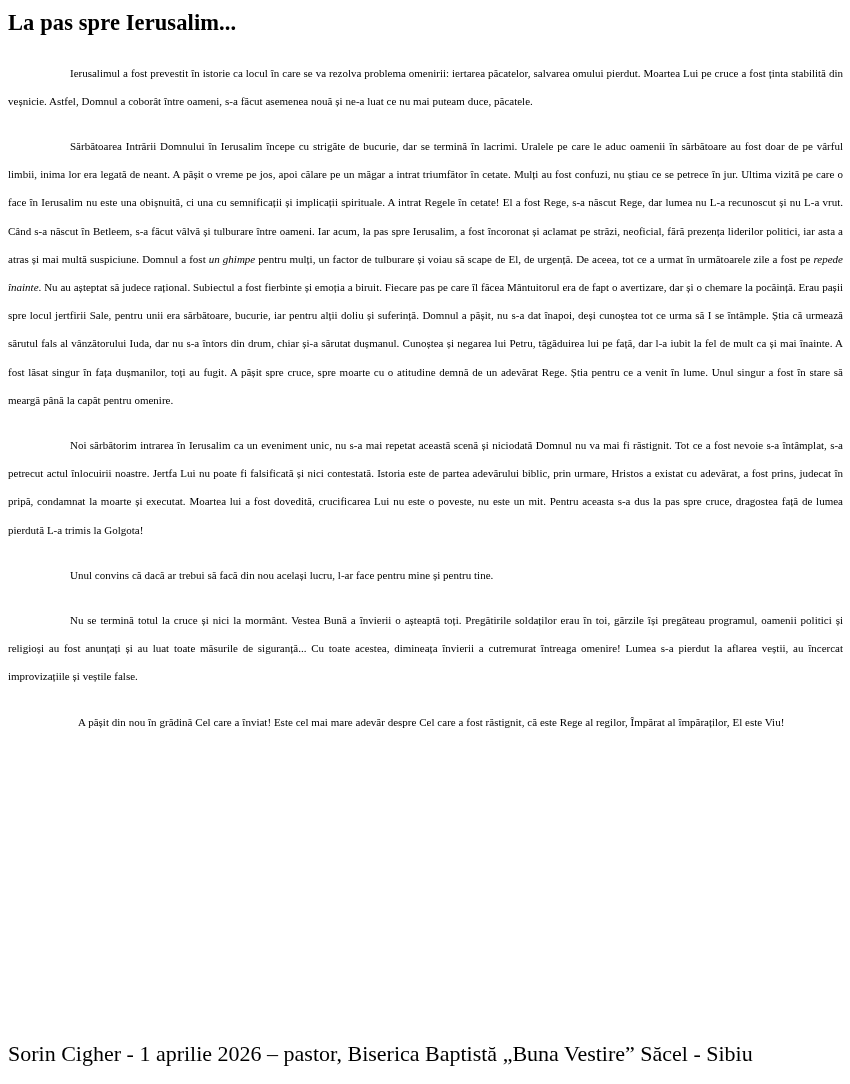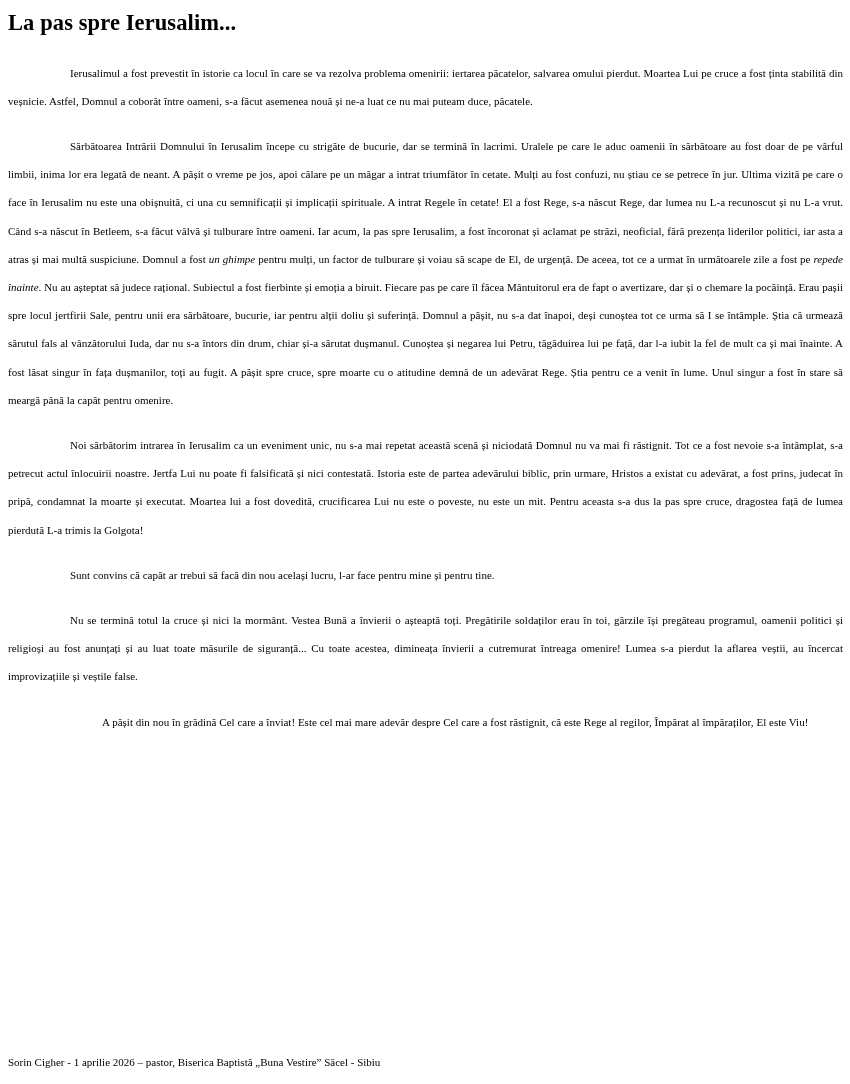--- a/index.html
+++ b/index.html
@@ -39,52 +39,51 @@
     margin: 0 0 17px 0;
     text-indent: 62px;
     word-spacing: 0.1px;
     hyphens: none;
   }
   .para.indent-wide {
     text-indent: 70px;
   }
   .para:last-of-type {
     margin-bottom: 0;
-    margin-left: 24px;
   }
   .para i {
     font-style: italic;
     margin-top: 20px;
   }
   .signature {
     position: absolute;
     left: 8px;
     bottom: 14px;
-    font-size: 11px;
+    font-size: 22px;
     line-height: 1.4;
     text-align: left;
     white-space: pre;
   }
 </style>
 </head>
 <body>
 
 <div class="page">
 
   <h1 class="doc-title">La pas spre Ierusalim...</h1>
 
   <p class="para">Ierusalimul a fost prevestit în istorie ca locul în care se va rezolva problema omenirii: iertarea păcatelor, salvarea omului pierdut. Moartea Lui pe cruce a fost ținta stabilită din veșnicie. Astfel, Domnul a coborât între oameni, s-a făcut asemenea nouă și ne-a luat ce nu mai puteam duce, păcatele.</p>
 
   <p class="para">
     <span>Sărbătoarea Intrării Domnului în Ierusalim începe cu strigăte de bucurie, dar se termină în lacrimi. Uralele pe care le aduc oamenii în sărbătoare au fost doar de pe vârful limbii, inima lor era legată de neant. A pășit o vreme pe jos, apoi călare pe un măgar a intrat triumfător în cetate. Mulți au fost confuzi, nu știau ce se petrece în jur. Ultima vizită pe care o face în Ierusalim nu este una obișnuită, ci una cu semnificații și implicații spirituale. A intrat Regele în cetate! El a fost Rege, s-a născut Rege, dar lumea nu L-a recunoscut și nu L-a vrut. Când s-a născut în Betleem, s-a făcut vâlvă și tulburare între oameni. Iar acum, la pas spre Ierusalim, a fost încoronat și aclamat pe străzi, neoficial, fără prezența liderilor politici, iar asta a atras și mai multă suspiciune. Domnul a fost </span><i>un ghimpe</i><span> pentru mulți, un factor de tulburare și voiau să scape de El, de urgență. De aceea, tot ce a urmat în următoarele zile a fost pe </span><i>repede înainte</i><span>. Nu au așteptat să judece rațional. Subiectul a fost fierbinte și emoția a biruit. Fiecare pas pe care îl făcea Mântuitorul era de fapt o avertizare, dar și o chemare la pocăință. Erau pașii spre locul jertfirii Sale, pentru unii era sărbătoare, bucurie, iar pentru alții doliu și suferință. Domnul a pășit, nu s-a dat înapoi, deși cunoștea tot ce urma să I se întâmple. Știa că urmează sărutul fals al vânzătorului Iuda, dar nu s-a întors din drum, chiar și-a sărutat dușmanul. Cunoștea și negarea lui Petru, tăgăduirea lui pe față, dar l-a iubit la fel de mult ca și mai înainte. A fost lăsat singur în fața dușmanilor, toți au fugit. A pășit spre cruce, spre moarte cu o atitudine demnă de un adevărat Rege. Știa pentru ce a venit în lume. Unul singur a fost în stare să meargă până la capăt pentru omenire.</span>
   </p>
 
   <p class="para">Noi sărbătorim intrarea în Ierusalim ca un eveniment unic, nu s-a mai repetat această scenă și niciodată Domnul nu va mai fi răstignit. Tot ce a fost nevoie s-a întâmplat, s-a petrecut actul înlocuirii noastre. Jertfa Lui nu poate fi falsificată și nici contestată. Istoria este de partea adevărului biblic, prin urmare, Hristos a existat cu adevărat, a fost prins, judecat în pripă, condamnat la moarte și executat. Moartea lui a fost dovedită, crucificarea Lui nu este o poveste, nu este un mit. Pentru aceasta s-a dus la pas spre cruce, dragostea față de lumea pierdută L-a trimis la Golgota!</p>
 
-  <p class="para">Sunt convins că capăt ar trebui să facă din nou același lucru, l-ar face pentru mine și pentru tine.</p>
+  <p class="para">Unul convins că dacă ar trebui să facă din nou același lucru, l-ar face pentru mine și pentru tine.</p>
 
   <p class="para">Nu se termină totul la cruce și nici la mormânt. Vestea Bună a învierii o așteaptă toți. Pregătirile soldaților erau în toi, gărzile își pregăteau programul, oamenii politici și religioși au fost anunțați și au luat toate măsurile de siguranță... Cu toate acestea, dimineața învierii a cutremurat întreaga omenire! Lumea s-a pierdut la aflarea veștii, au încercat improvizațiile și veștile false.</p>
 
   <p class="para indent-wide">A pășit din nou în grădină Cel care a înviat! Este cel mai mare adevăr despre Cel care a fost răstignit, că este Rege al regilor, Împărat al împăraților, El este Viu!</p>
 
   <div class="signature">Sorin Cigher - 1 aprilie 2026 – pastor, Biserica Baptistă „Buna Vestire” Săcel - Sibiu</div>
 
 </div>
 
 </body></html>

